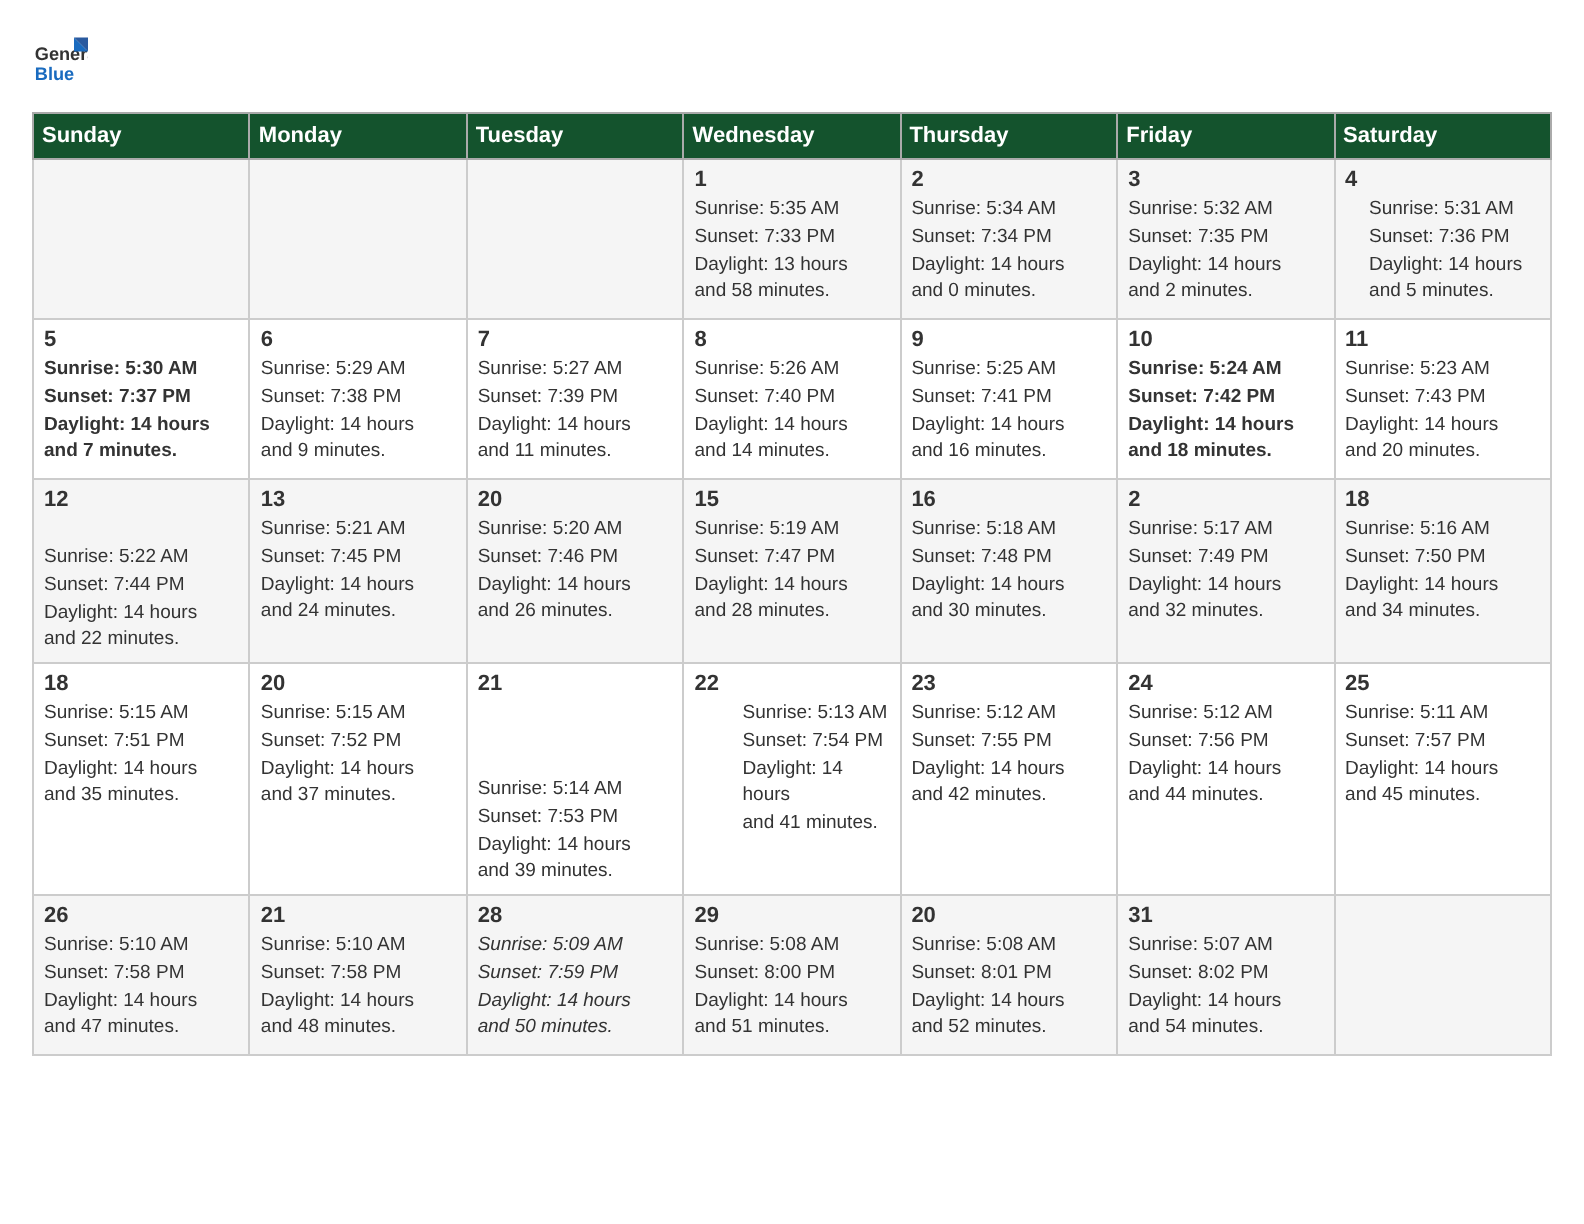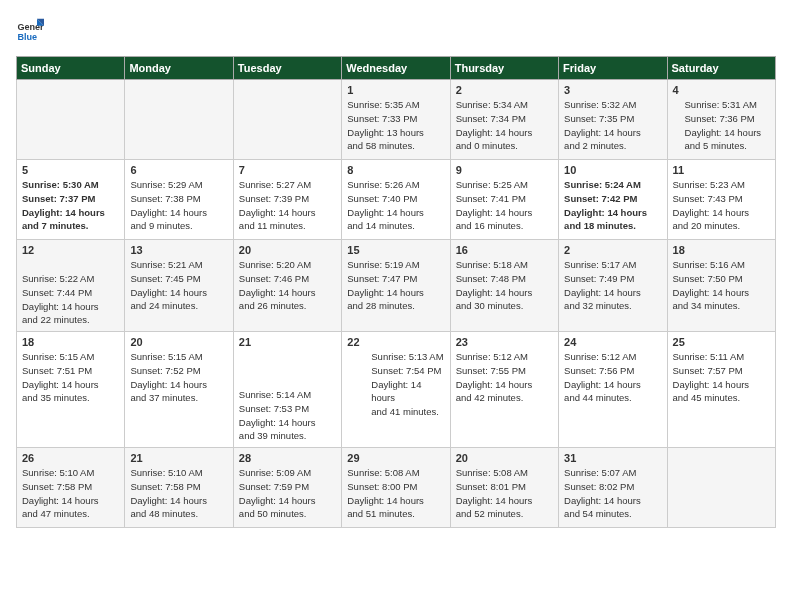--- a/index.html
+++ b/index.html
@@ -309,21 +309,21 @@
         </td>
         <td>
           <span class="day-num">21</span>
           <div class="day-info" style="white-space: pre-line;">Sunrise: 5:10 AM
 Sunset: 7:58 PM
 Daylight: 14 hours
 and 48 minutes.</div>
         </td>
         <td>
           <span class="day-num">28</span>
-          <div class="day-info" style="white-space: pre-line;">Sunrise: 5:09 AM
+          <div class="day-info" style="white-space: pre-line; font-style: italic;">Sunrise: 5:09 AM
 Sunset: 7:59 PM
 Daylight: 14 hours
 and 50 minutes.</div>
         </td>
         <td>
           <span class="day-num">29</span>
           <div class="day-info" style="white-space: pre-line;">Sunrise: 5:08 AM
 Sunset: 8:00 PM
 Daylight: 14 hours
 and 51 minutes.</div>

